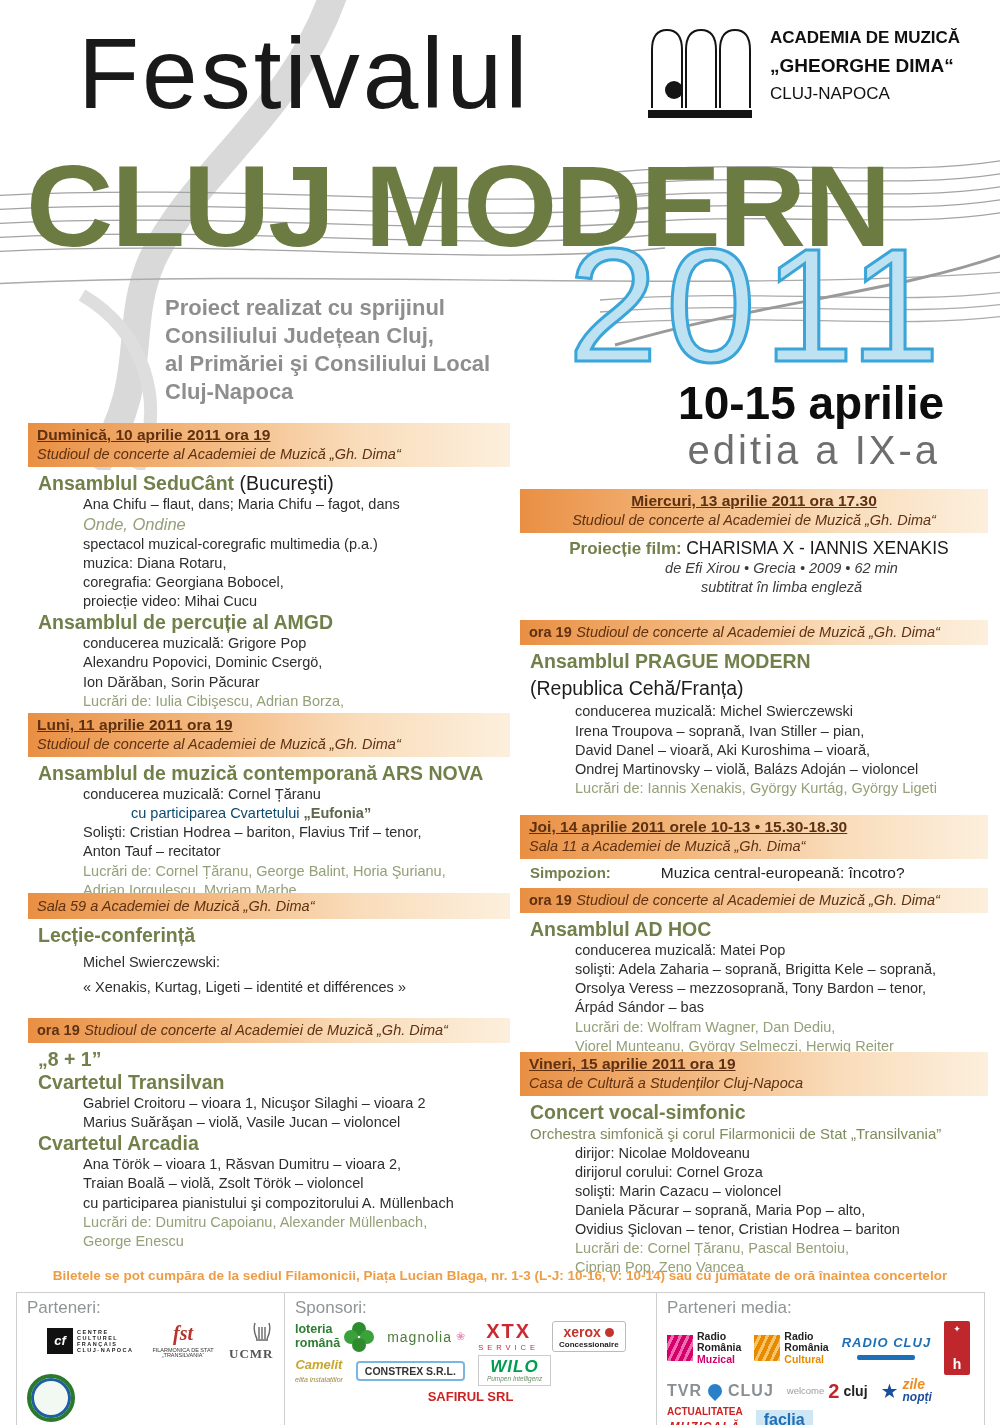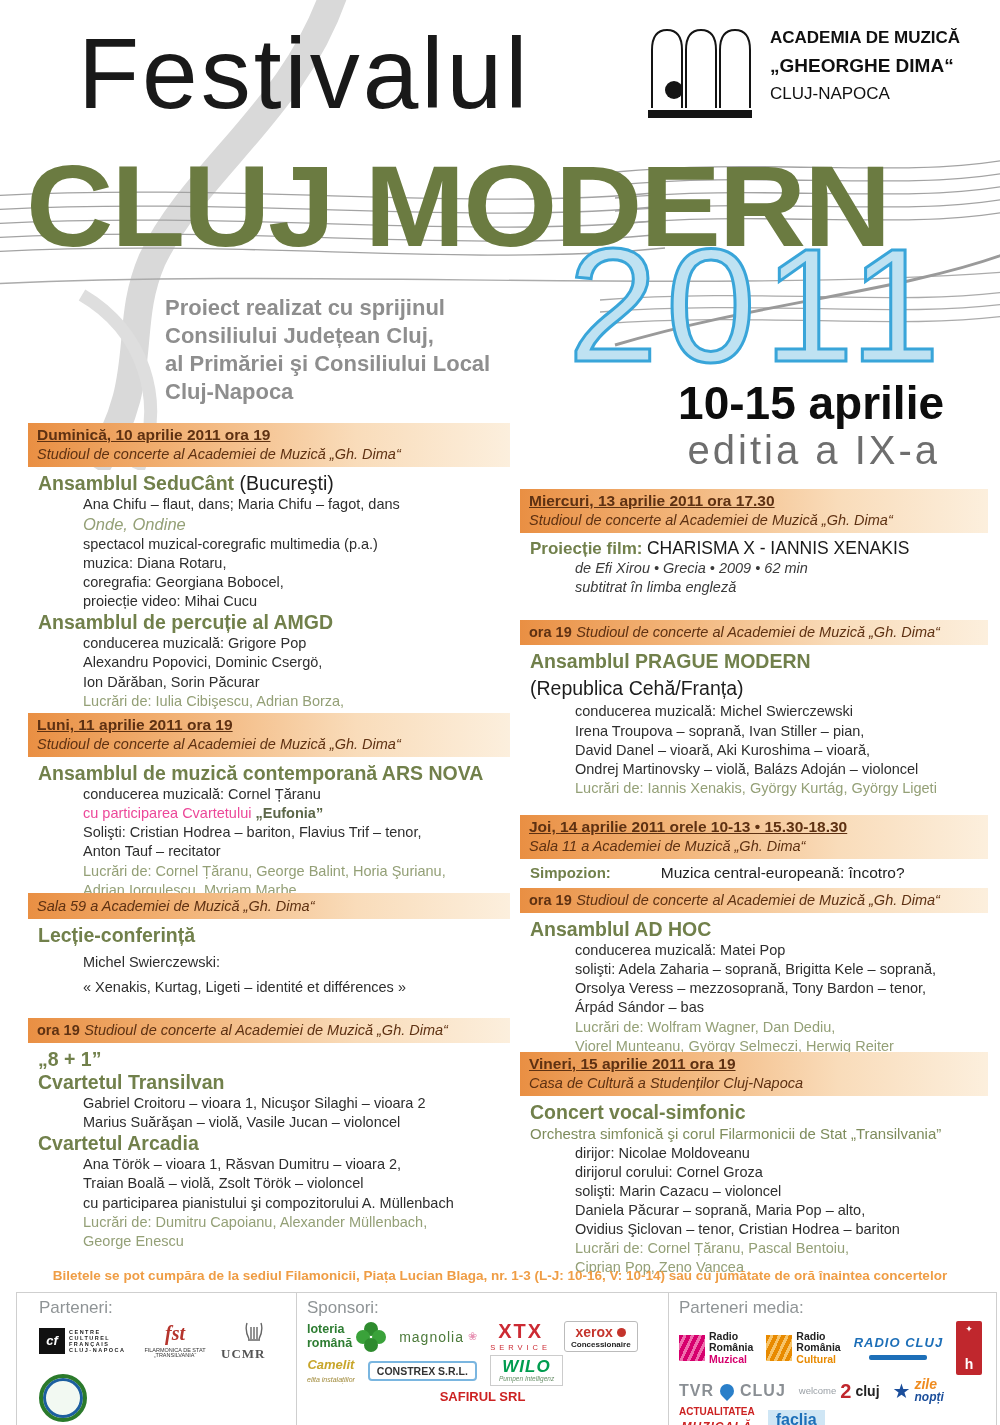--- a/index.html
+++ b/index.html
@@ -39,40 +39,40 @@
   .band-time { font-size:14.5px; font-weight:700; color:#5e3112; }
   .band-venue-inline { font-size:14.5px; font-style:italic; color:#5e3112; }
   .content { padding:5px 0 0 10px; }
   .hgreen { font-size:19.5px; font-weight:700; color:#71804b; line-height:1.18; }
   .hblack { color:#1d1d1d; font-weight:400; }
   .hblack-line { font-size:19.5px; color:#1d1d1d; line-height:1.25; }
   .d { font-size:14.5px; color:#2e2e2e; margin-left:45px; line-height:1.32; }
   .worktitle { font-size:16.5px; font-style:italic; color:#94a077; margin-left:45px; line-height:1.25; }
   .oliveline { font-size:14.5px; color:#94a077; margin-left:45px; line-height:1.32; }
   .olive-sub { font-size:15px; color:#7e8c5c; line-height:1.3; }
-  .eu-pre { color:#ec4899; } .eu-name { color:#5d6749; font-weight:700; }
+  .eu-pre { color:#0c4a6e;margin-left:48px; } .eu-name { color:#5d6749; font-weight:700; }
   .film-label { font-size:17px; font-weight:700; color:#71804b; }
   .film-name { font-size:17.5px; color:#1a1a1a; }
   .sym-label { font-size:15px; font-weight:700; color:#71804b; }
   .sym-text { font-size:15.5px; color:#222222;margin-left:41px; }
 
   
   .tickets { position:absolute; top:1268px; left:0; width:100%; text-align:center;
              font-size:13.5px; font-weight:700; color:#ef9d45; z-index:2; }
   .footer { position:absolute; top:1292px; left:16px; width:968px; height:133px;
-            display:flex; z-index:2; border-top:1px solid #cfcfcf; border-left:1px solid #cfcfcf;padding-left:12px; }
+            display:flex; z-index:2; border-top:1px solid #cfcfcf; border-left:1px solid #cfcfcf; }
   .fcell { border-right:1px solid #cfcfcf; padding:5px 10px; box-sizing:border-box; }
   .fcell-partners { width:268px; } .fcell-sponsors { width:372px; } .fcell-media { width:328px; }
   .flabel { font-size:17px; color:#8f9496; margin-bottom:3px; }
   .logorow { display:flex; align-items:center; gap:13px; margin:3px 0; flex-wrap:wrap; }
   .logo { display:flex; align-items:center; gap:4px; }
   .stack { display:flex; flex-direction:column; line-height:1.05; }
 
   .ccf-mark { width:26px; height:26px; background:#111; color:#fff; font-size:13px; font-weight:700;
-              display:flex; align-items:center; justify-content:center; font-style:italic; }
+              display:flex; align-items:center; justify-content:center; font-style:italic;margin-left:20px; }
   .ccf-text { font-size:5.5px; letter-spacing:1.5px; font-weight:700; color:#222; width:60px; }
   .fst-mark { color:#b5342c; font-size:20px; font-style:italic; font-weight:700; font-family:"Liberation Serif",serif; }
   .fst-text { font-size:5.5px; color:#333; width:66px; text-align:center; }
   .ucmr-text { font-size:13px; font-weight:700; color:#555; font-family:"Liberation Serif",serif; letter-spacing:1px; }
   .emblem { width:40px; height:40px; border-radius:50%; border:4px solid #2b7a2b;
             box-shadow:inset 0 0 0 3px #1d5fa0; background:#f2f9f2; }
   .fundatia-mark { width:20px; height:26px; background:#2b3a66; color:#fff; font-size:14px;
                    font-style:italic; display:flex; align-items:center; justify-content:center; }
 
   .clover { flex:none; }
@@ -237,21 +237,21 @@
       <div class="d">Marius Suărăşan – violă, Vasile Jucan – violoncel</div>
       <div class="hgreen">Cvartetul Arcadia</div>
       <div class="d">Ana Török – vioara 1, Răsvan Dumitru – vioara 2,</div>
       <div class="d">Traian Boală – violă, Zsolt Török – violoncel</div>
       <div class="d">cu participarea pianistului şi compozitorului A. Müllenbach</div>
       <div class="oliveline">Lucrări de: Dumitru Capoianu, Alexander Müllenbach,</div>
       <div class="oliveline">George Enescu</div>
     </div>
   </div>
 
-  <div class="section" style="left:520px; top:489px; width:468px;">
+  <div class="section" style="left:520px; top:489px; width:468px;text-align:center;">
     <div class="band">
       <div class="band-title">Miercuri, 13 aprilie 2011 ora 17.30</div>
       <div class="band-venue">Studioul de concerte al Academiei de Muzică „Gh. Dima“</div>
     </div>
     <div class="content">
       <div><span class="film-label">Proiecție film:</span> <span class="film-name">CHARISMA  X - IANNIS XENAKIS</span></div>
       <div class="d" style="font-style:italic; color:#3a3a3a;">de Efi Xirou • Grecia • 2009 • 62 min</div>
       <div class="d" style="font-style:italic; color:#3a3a3a;">subtitrat în limba engleză</div>
     </div>
   </div>

